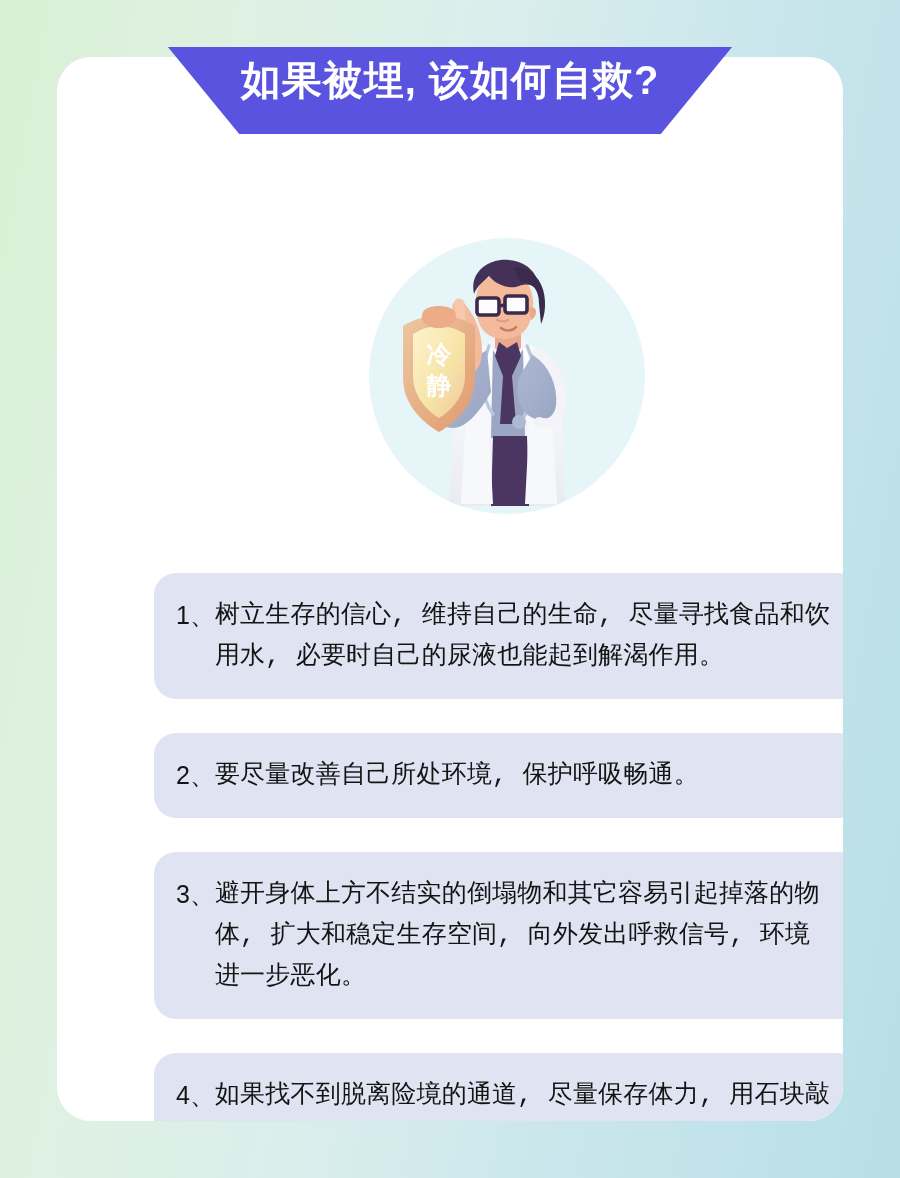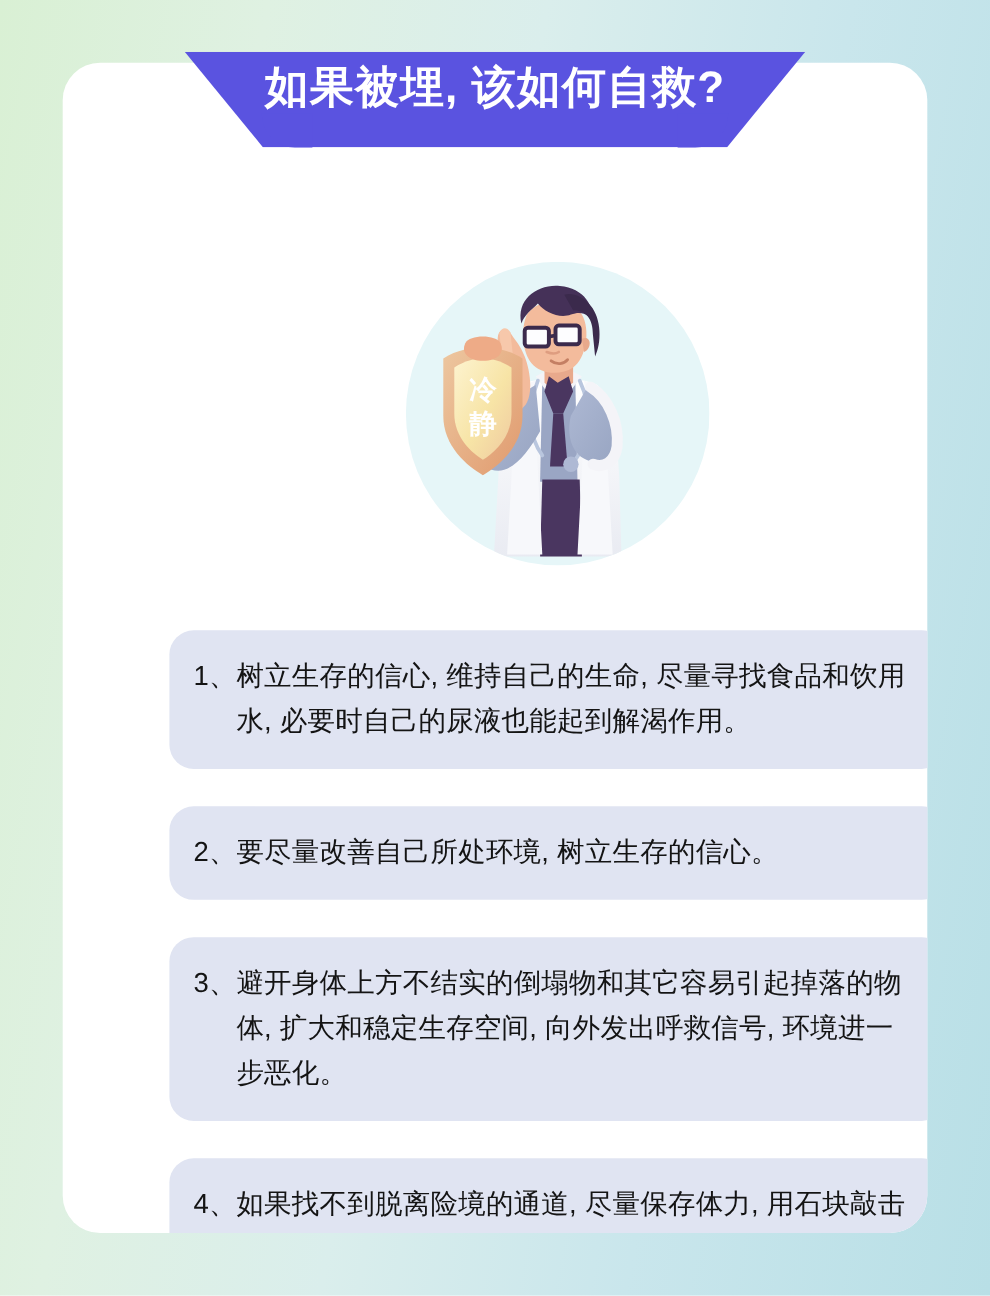--- a/index.html
+++ b/index.html
@@ -120,21 +120,21 @@
     color: #141414;
     white-space: nowrap;
     font-family: "Liberation Sans", "DejaVu Sans", sans-serif;
   }
   .tip-text {
     flex: 1 1 auto;
     font-size: 25px;
     line-height: 41px;
     color: #141414;
     letter-spacing: 0.2px;
-    font-family: Liberation Sans, sans-serif;
+    font-family: Liberation Mono, monospace;
   }
 </style>
 </head>
 <body>
 
 <div class="poster">
 
   <div class="card">
 
     <div class="illus">
@@ -236,21 +236,21 @@
 
     <div class="tips">
 
       <div class="tip">
         <span class="tip-num">1、</span>
         <span class="tip-text">树立生存的信心, 维持自己的生命, 尽量寻找食品和饮用水, 必要时自己的尿液也能起到解渴作用。</span>
       </div>
 
       <div class="tip">
         <span class="tip-num">2、</span>
-        <span class="tip-text">要尽量改善自己所处环境, 树立生存的信心。</span>
+        <span class="tip-text">要尽量改善自己所处环境, 保护呼吸畅通。</span>
       </div>
 
       <div class="tip">
         <span class="tip-num">3、</span>
         <span class="tip-text">避开身体上方不结实的倒塌物和其它容易引起掉落的物体, 扩大和稳定生存空间, 向外发出呼救信号, 环境进一步恶化。</span>
       </div>
 
       <div class="tip">
         <span class="tip-num">4、</span>
         <span class="tip-text">如果找不到脱离险境的通道, 尽量保存体力, 用石块敲击能发出声响的物体, 向外发出呼救信号, 等待救援人员到来。</span>

